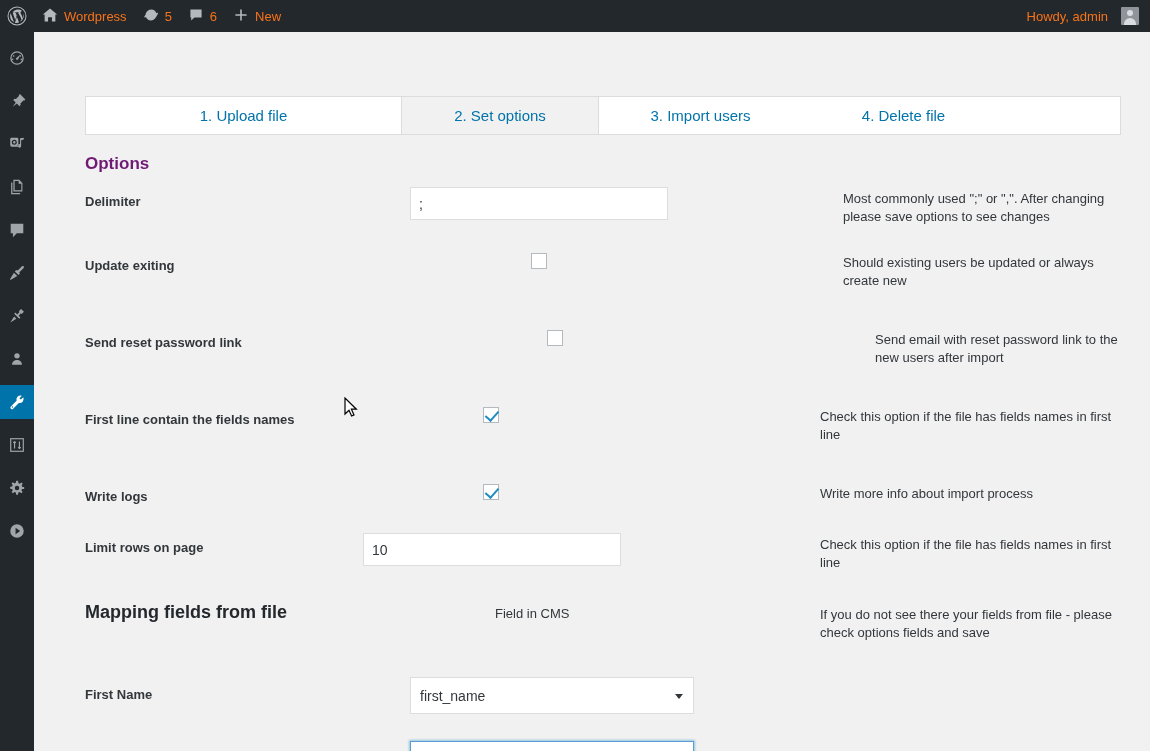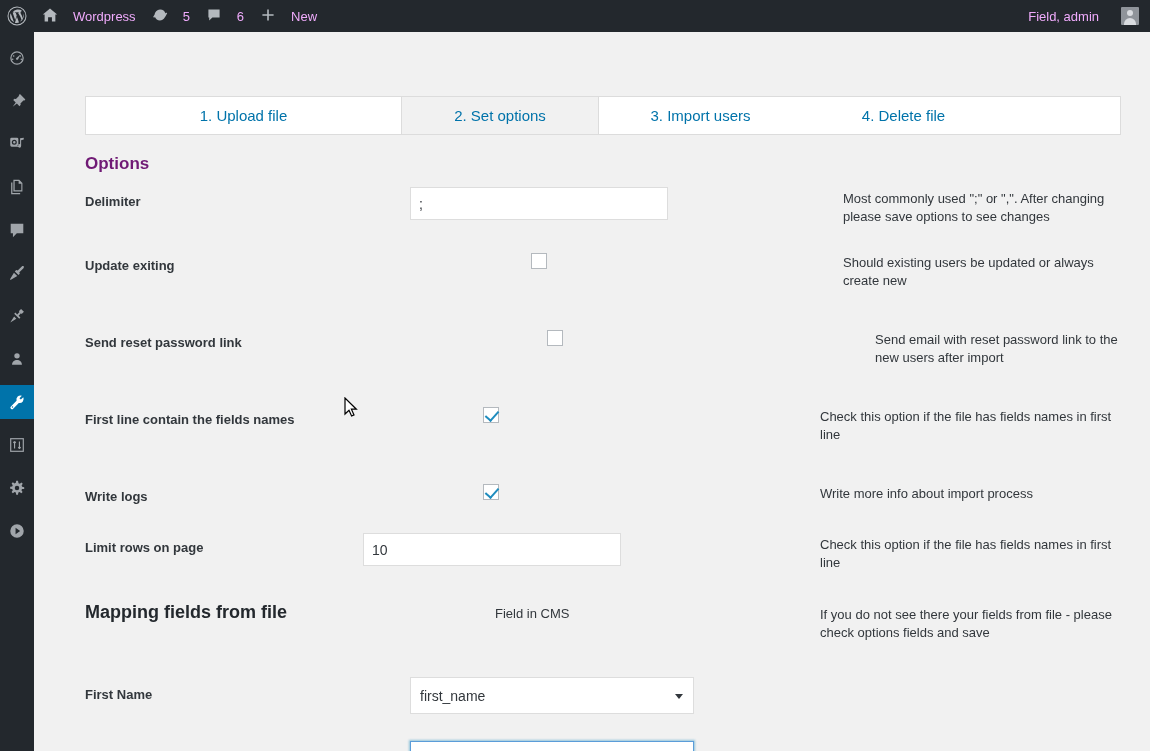--- a/index.html
+++ b/index.html
@@ -17,21 +17,21 @@
     position: absolute; top: 0; left: 0;
     width: 1150px; height: 32px;
     background: #23282d;
     color: #b4b9be;
     font-size: 13px;
     display: flex; align-items: center;
     z-index: 50;
   }
   .ab-item {
     height: 32px; display: flex; align-items: center;
-    padding: 0 8px; gap: 15px; color: #f0abfc;
+    padding: 0 8px; gap: 6px; color: #f97316;
     white-space: nowrap;
   }
   .ab-logo { width: 34px; justify-content: center; padding: 0; }
   .ab-spacer { flex: 1 1 auto; }
   .ab-num { font-size: 13px; }
   .ab-avatar {
     width: 18px; height: 18px; margin-left: 7px;
     background: #8f949a; border-radius: 1px;
     position: relative; overflow: hidden;
   }
@@ -248,21 +248,21 @@
   <div class="ab-item">
     <span>
       <svg width="16" height="16" viewBox="0 0 20 20" fill="#b4b9be" aria-hidden="true">
         <path d="M9 3h2v6h6v2h-6v6H9v-6H3V9h6z"></path>
       </svg>
     </span>
     <span>New</span>
   </div>
   <div class="ab-spacer"></div>
   <div class="ab-item" style="padding-right:11px;">
-    <span>Field, admin</span>
+    <span>Howdy, admin</span>
     <span class="ab-avatar"></span>
   </div>
 </div>
 
 <div id="adminmenu">
   <div class="menu-gap"></div>
 
   <div class="menu-item">
     <span>
       <svg width="18" height="18" viewBox="0 0 20 20" fill="currentColor">

